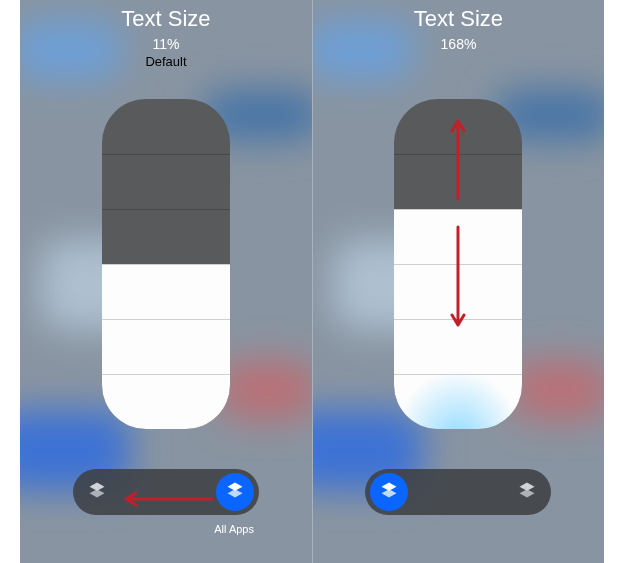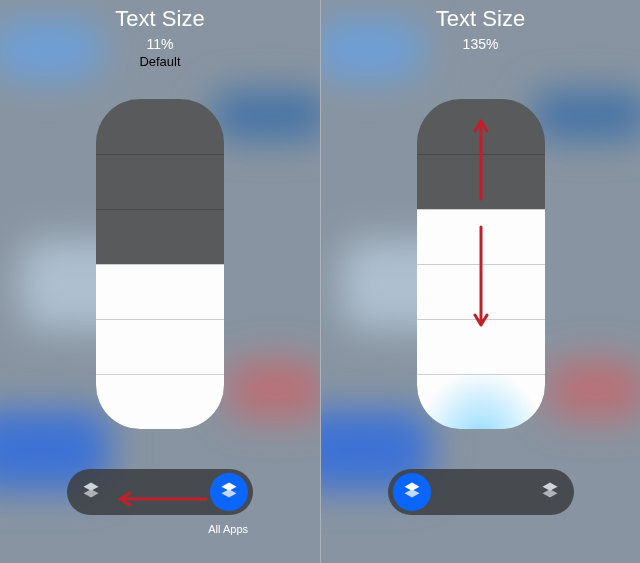--- a/index.html
+++ b/index.html
@@ -1,17 +1,17 @@
 <!DOCTYPE html>
 <html><head>
   <meta charset="utf-8">
   <style>
     * { box-sizing: border-box; margin: 0; padding: 0; }
     html, body { width: 640px; height: 563px; overflow: hidden; font-family: -apple-system, 'Helvetica Neue', Arial, sans-serif; }
-    .row { display: flex; width: 640px; height: 563px; }
+    .row { display: flex; width: 584px; height: 563px; margin-left: 20px; }
     .pane { position: relative; width: 320px; height: 563px; overflow: hidden; background: #8e9aa7; }
     .pane + .pane { border-left: 1px solid rgba(255,255,255,0.25); }
     
     .bg { position: absolute; inset: -20px; filter: blur(18px) saturate(110%); }
     .blob { position: absolute; border-radius: 24px; }
     .b1 { left: 12px; top: 40px; width: 110px; height: 60px; background: #6fa8e8; }
     .b2 { right: 10px; top: 110px; width: 120px; height: 50px; background: #3a6ea8; }
     .b3 { left: 40px; top: 260px; width: 140px; height: 90px; background: #c2d4e4; }
     .b4 { right: 14px; top: 380px; width: 100px; height: 60px; background: #e05858; opacity: .7; }
     .b5 { left: -10px; top: 430px; width: 140px; height: 80px; background: #2f6ce0; }
@@ -100,21 +100,21 @@
       <div class="bg">
         <div class="blob b1"></div>
         <div class="blob b2"></div>
         <div class="blob b3"></div>
         <div class="blob b4"></div>
         <div class="blob b5"></div>
       </div>
       <div class="overlay"></div>
       <div class="content">
         <div class="title">Text Size</div>
-        <div class="percent">135%</div>
+        <div class="percent">168%</div>
         <div class="subtitle"></div>
         <div class="slider-wrap">
           <div class="slider glow-on">
             <div class="fill" style="height: 66.6667%;"></div>
             <div class="ticks">
               <div class="tick" style="top: 16.6667%;"></div>
               <div class="tick" style="top: 33.3333%;"></div>
               <div class="tick" style="top: 50%;"></div>
               <div class="tick" style="top: 66.6667%;"></div>
               <div class="tick" style="top: 83.3333%;"></div>

